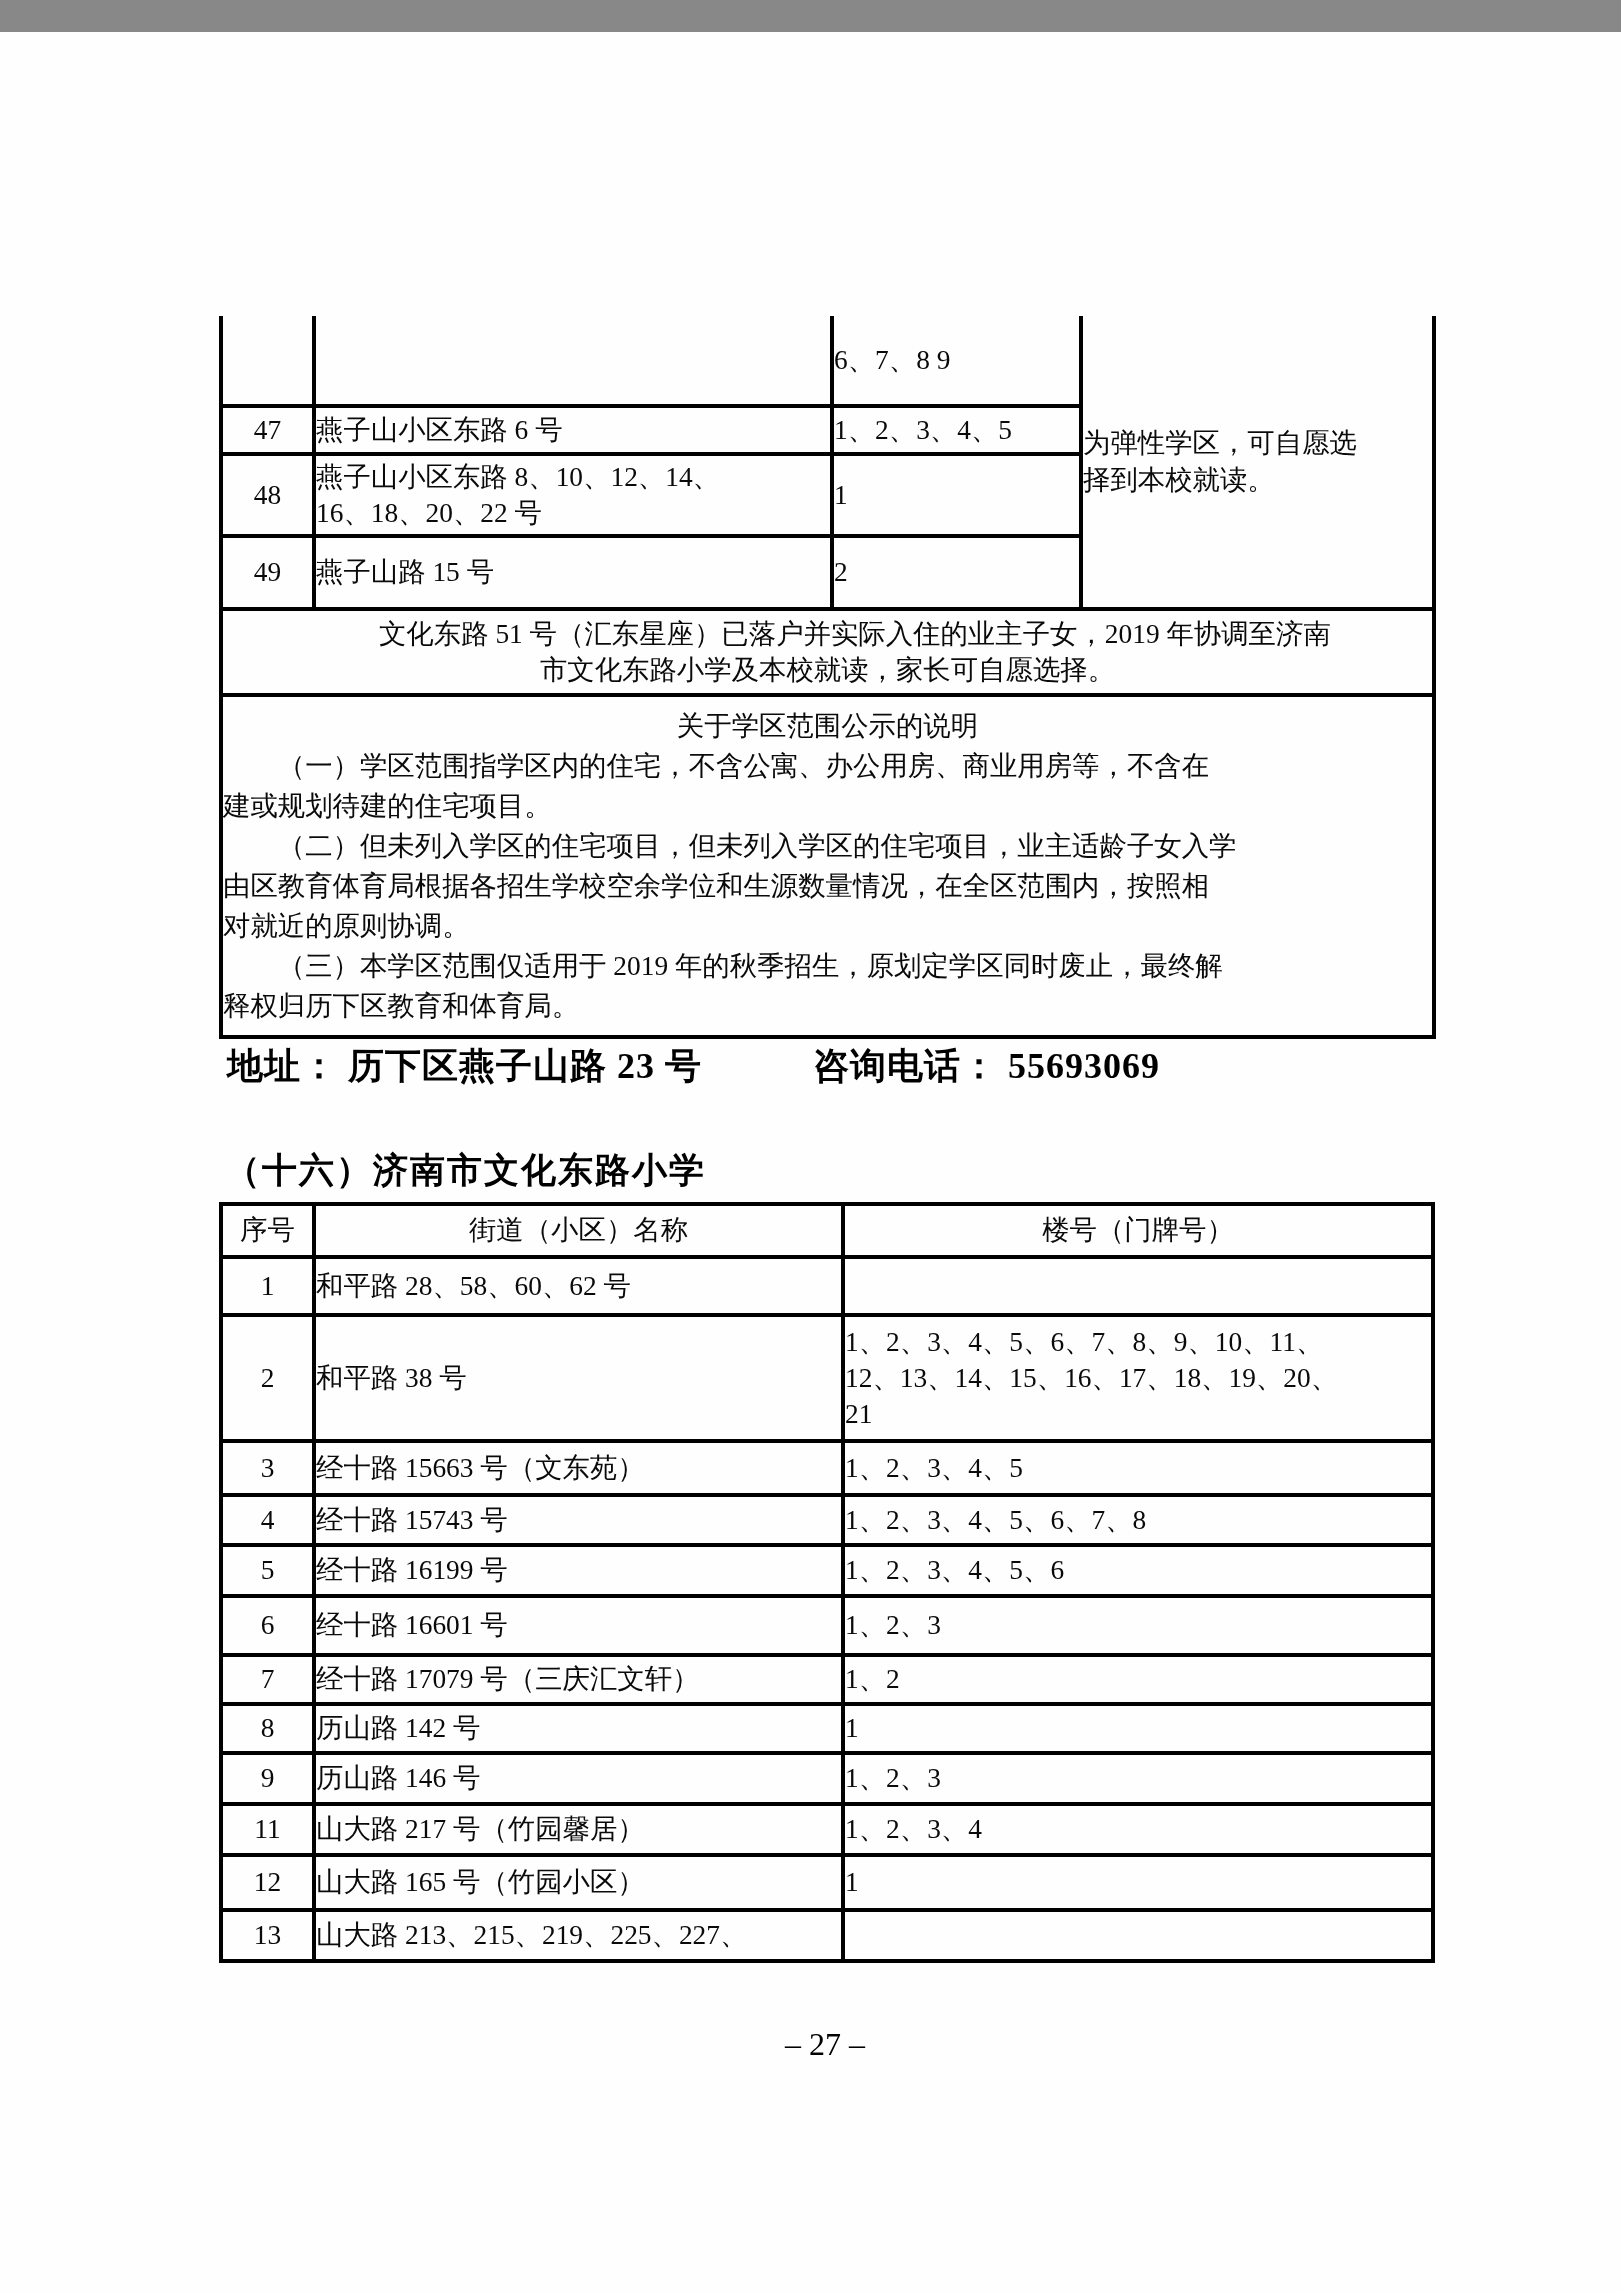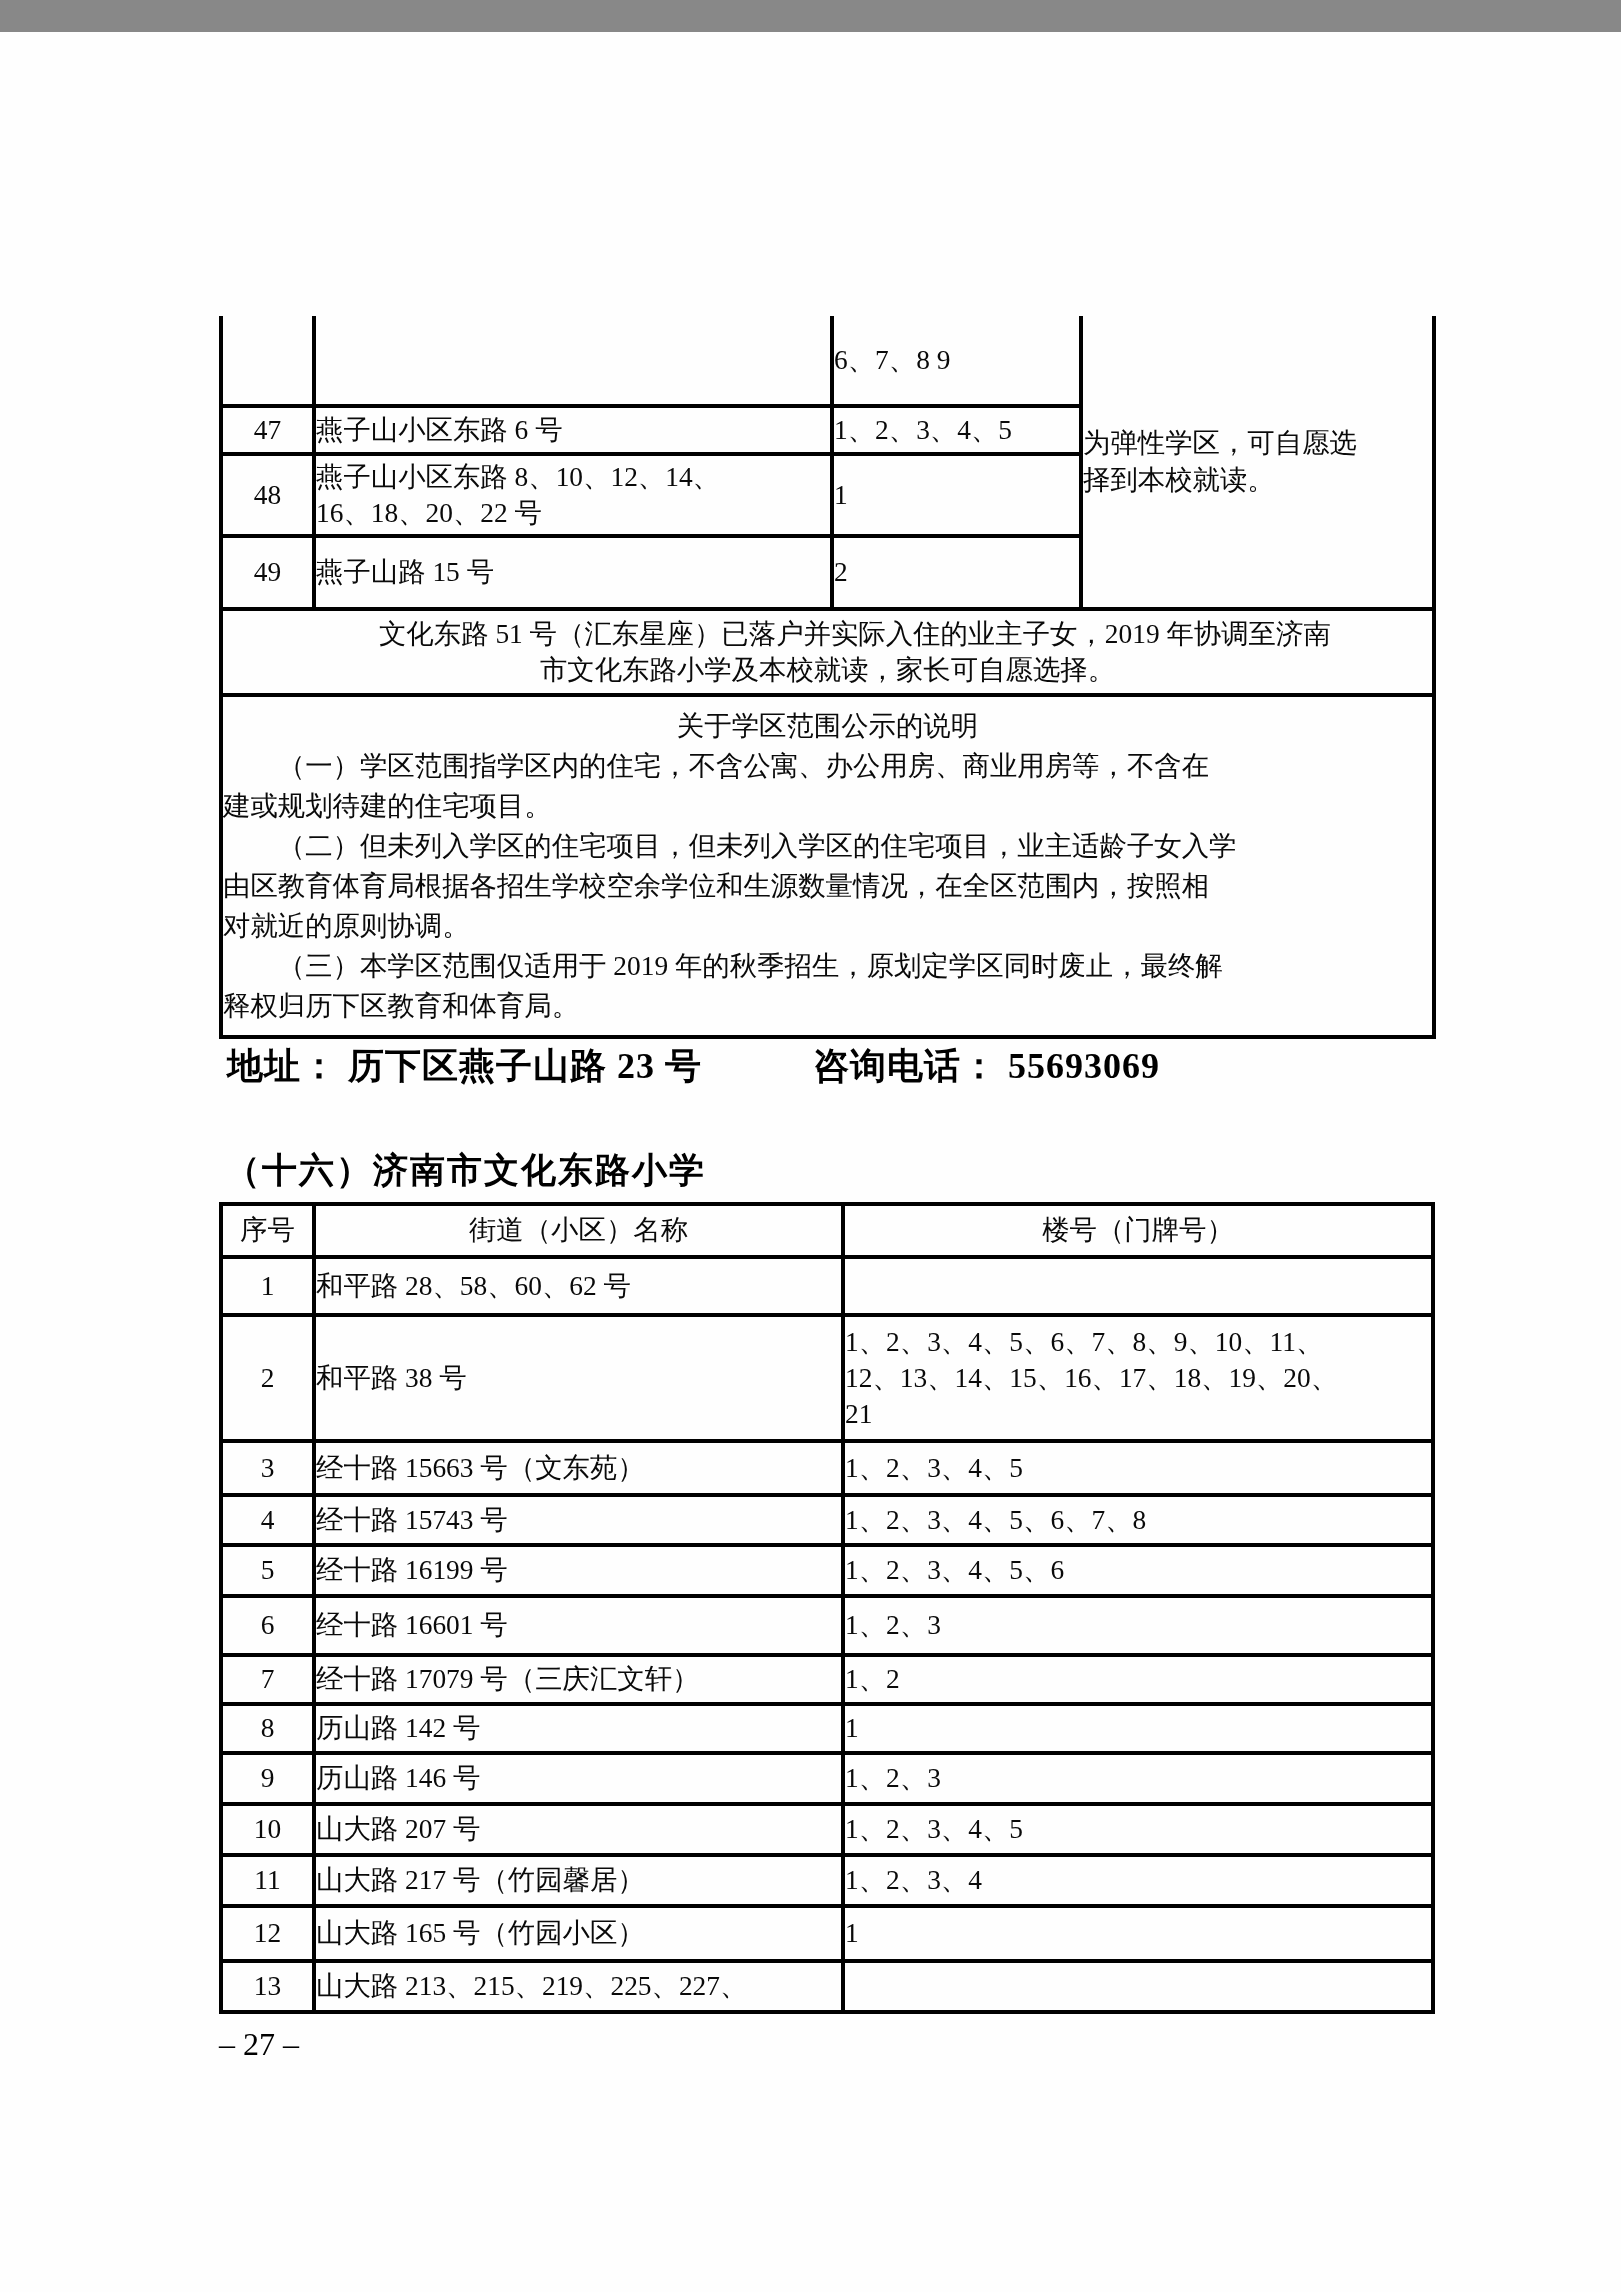--- a/index.html
+++ b/index.html
@@ -76,20 +76,21 @@
     left:225px;top:1115px;
     width:1206px;
     font-size:35px;
     font-weight:bold;
     letter-spacing:2px;
   }
   .page-number{
     position:absolute;
     left:219px;top:1994px;
     width:1212px;
+    text-align:center;
     font-size:32px;
   }
   .t2 th{font-size:27.4px;text-align:center;}
 </style>
 </head>
 <body>
 
 <div class="page">
 
   <table class="doc-table t1" style="top:284px;">
@@ -199,25 +200,20 @@
         <td class="cell-seq">8</td>
         <td class="cell-name">历山路 142 号</td>
         <td class="cell-bldg">1</td>
       </tr>
       <tr style="height:51px">
         <td class="cell-seq">9</td>
         <td class="cell-name">历山路 146 号</td>
         <td class="cell-bldg">1、2、3</td>
       </tr>
       <tr style="height:51px">
-        <td class="cell-seq">10</td>
-        <td class="cell-name">山大路 207 号</td>
-        <td class="cell-bldg">1、2、3、4、5</td>
-      </tr>
-      <tr style="height:51px">
         <td class="cell-seq">11</td>
         <td class="cell-name">山大路 217 号（竹园馨居）</td>
         <td class="cell-bldg">1、2、3、4</td>
       </tr>
       <tr style="height:55px">
         <td class="cell-seq">12</td>
         <td class="cell-name">山大路 165 号（竹园小区）</td>
         <td class="cell-bldg">1</td>
       </tr>
       <tr style="height:51px">

